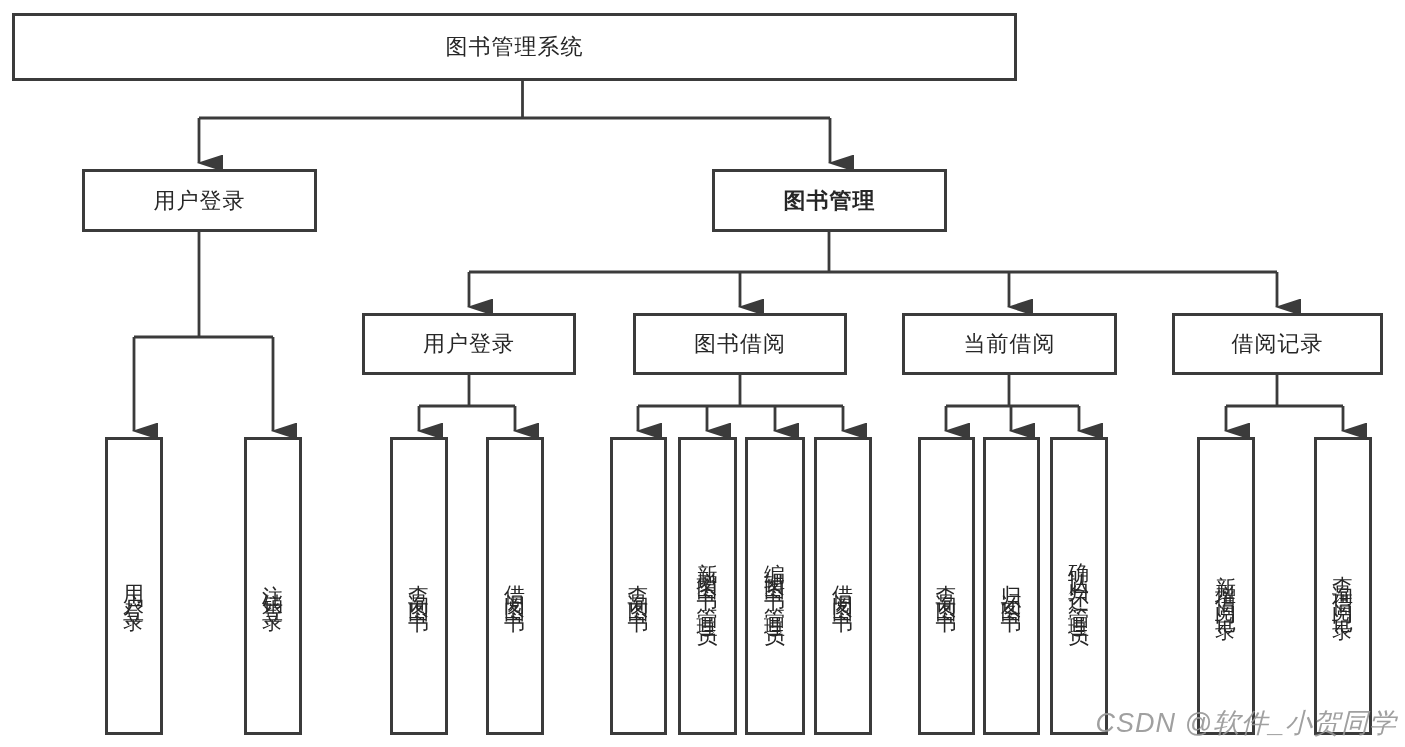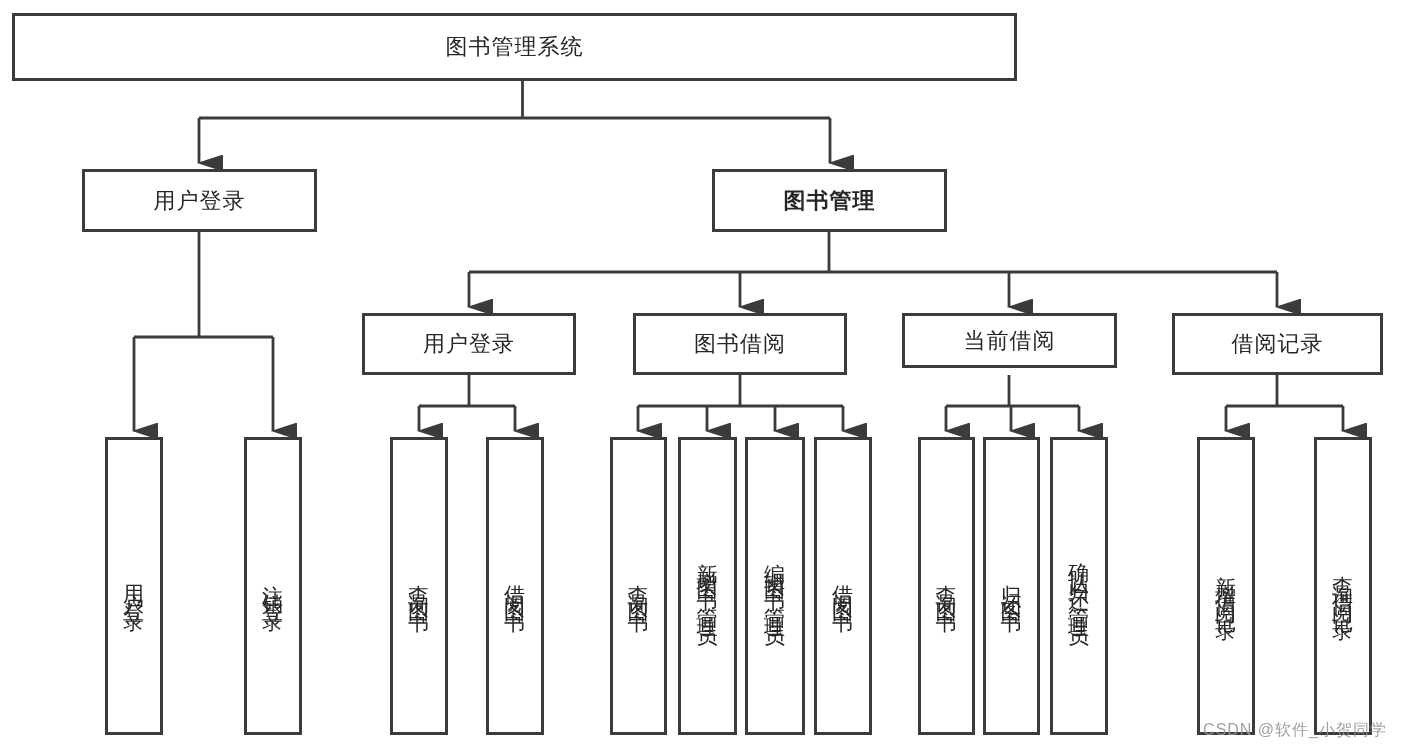--- a/index.html
+++ b/index.html
@@ -39,46 +39,47 @@
     white-space: nowrap;
   }
   
   #n-root { left: 12px; top: 13px; width: 1005px; height: 68px; }
   
   #n-login  { left: 82px;  top: 169px; width: 235px; height: 63px; }
   #n-mgmt   { left: 712px; top: 169px; width: 235px; height: 63px; font-weight: bold; }
   
   #n-rec    { left: 362px;  top: 313px; width: 214px; height: 62px; }
   #n-bor    { left: 633px;  top: 313px; width: 214px; height: 62px; }
-  #n-cur    { left: 902px;  top: 313px; width: 215px; height: 55px; }
+  #n-cur    { left: 902px;  top: 313px; width: 215px; height: 62px; }
   #n-recd   { left: 1172px; top: 313px; width: 211px; height: 62px; font-family: Liberation Serif, serif; }
   
   .leaf { top: 437px; height: 298px; width: 58px; }
   #l-a1 { left: 105px; }
   #l-a2 { left: 244px; }
   #l-b1 { left: 390px; }
   #l-b2 { left: 486px; }
   #l-c1 { left: 610px; width: 57px; }
   #l-c2 { left: 678px; width: 59px; }
   #l-c3 { left: 745px; width: 60px; }
   #l-c4 { left: 814px; }
   #l-d1 { left: 918px; width: 57px; }
   #l-d2 { left: 983px; width: 57px; }
   #l-d3 { left: 1050px; }
   #l-e1 { left: 1197px; }
   #l-e2 { left: 1314px; }
   #watermark {
     position: absolute;
-    right: 18px;
+    right: 8px;
     bottom: 6px;
-    font-size: 16px;
+    font-size: 27px;
     color: rgba(150,150,150,0.9);
     letter-spacing: 1px;
     z-index: 5;
     white-space: nowrap;
+    font-style: italic;
   }
 </style>
 </head>
 <body>
 
 <div id="stage">
 
   <svg id="wires" viewBox="0 0 1405 747" xmlns="http://www.w3.org/2000/svg">
     <defs>
       <marker id="ah" markerUnits="userSpaceOnUse" markerWidth="17" markerHeight="26" refX="8.5" refY="24" orient="auto-start-reverse">

